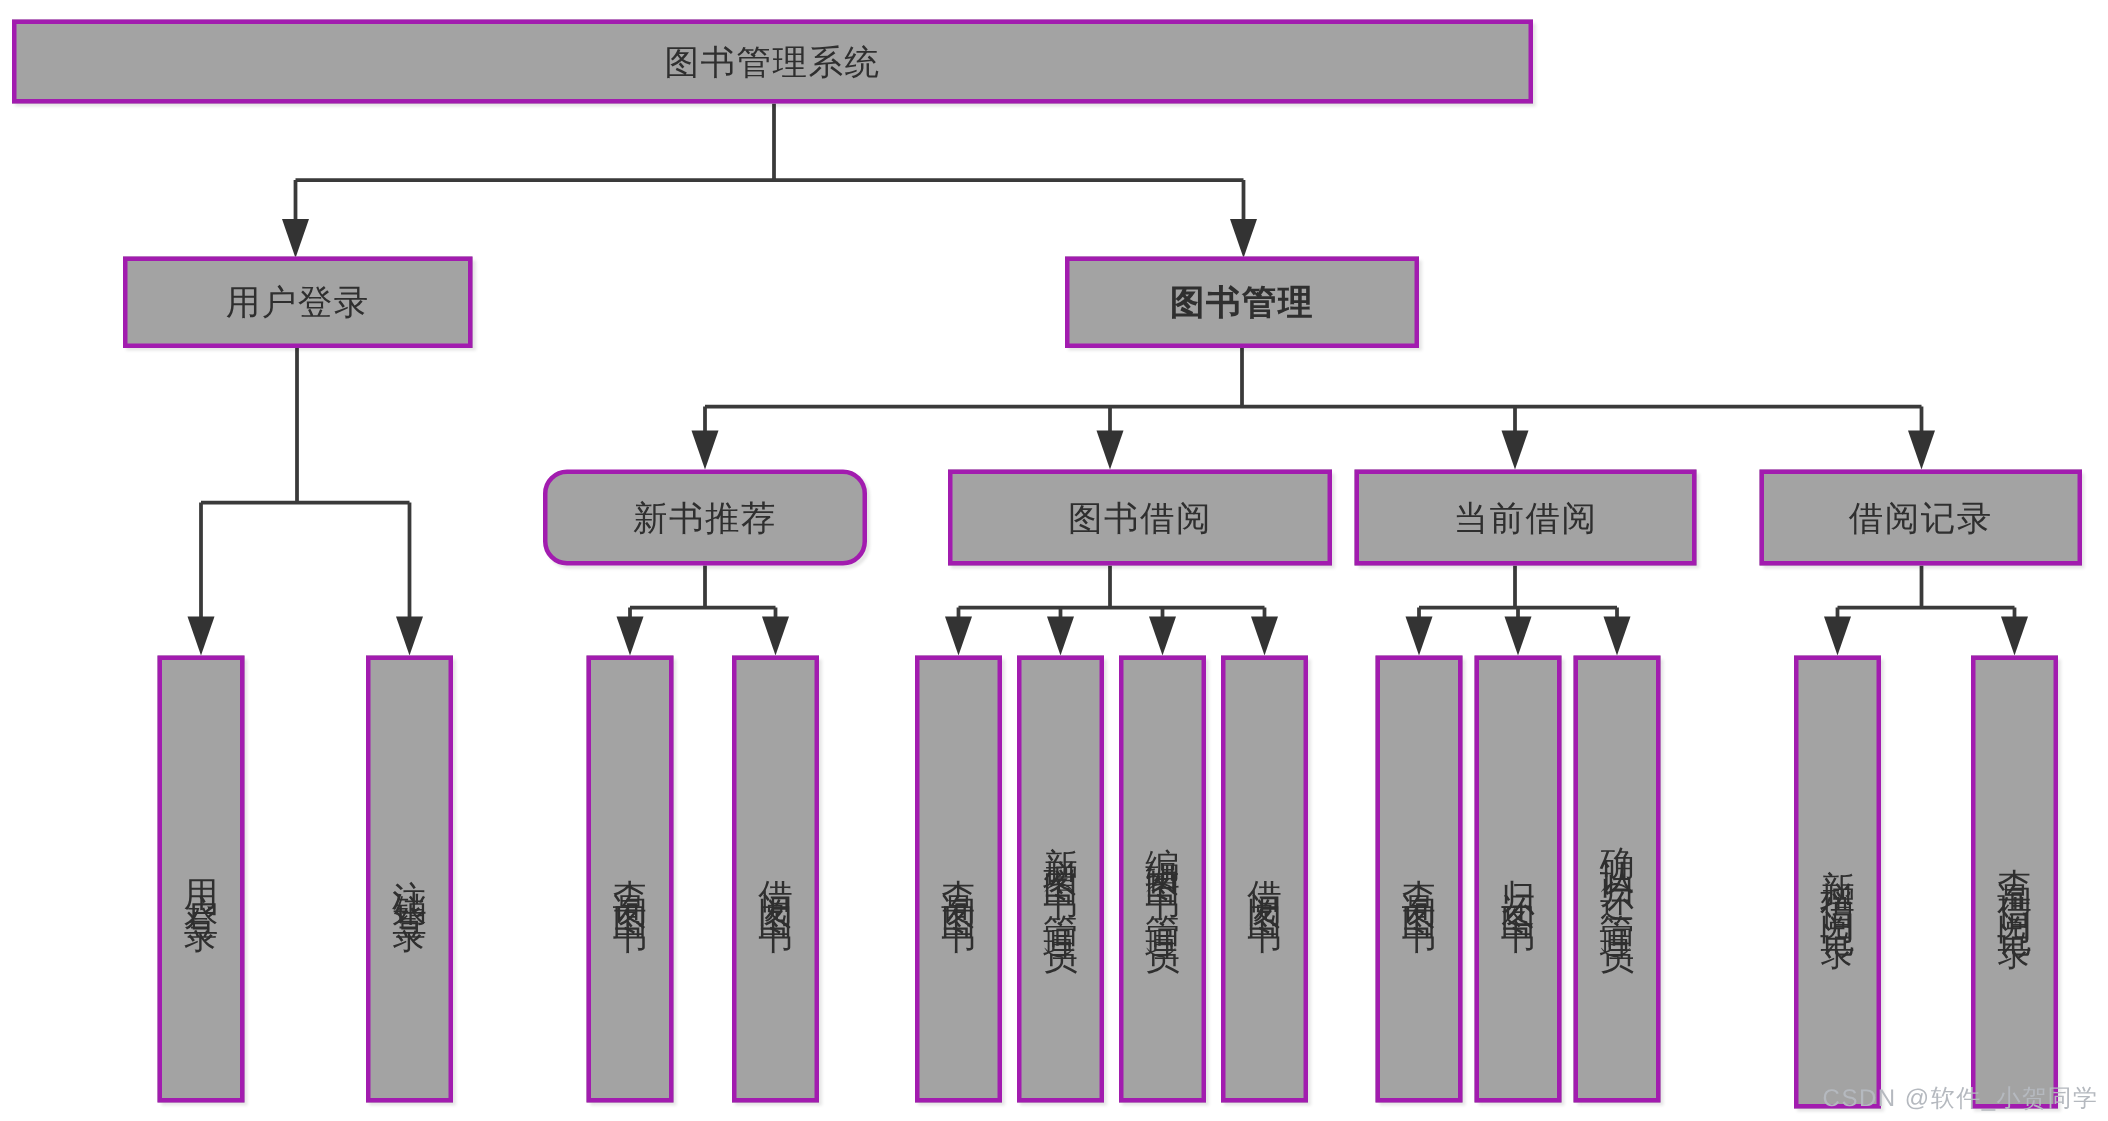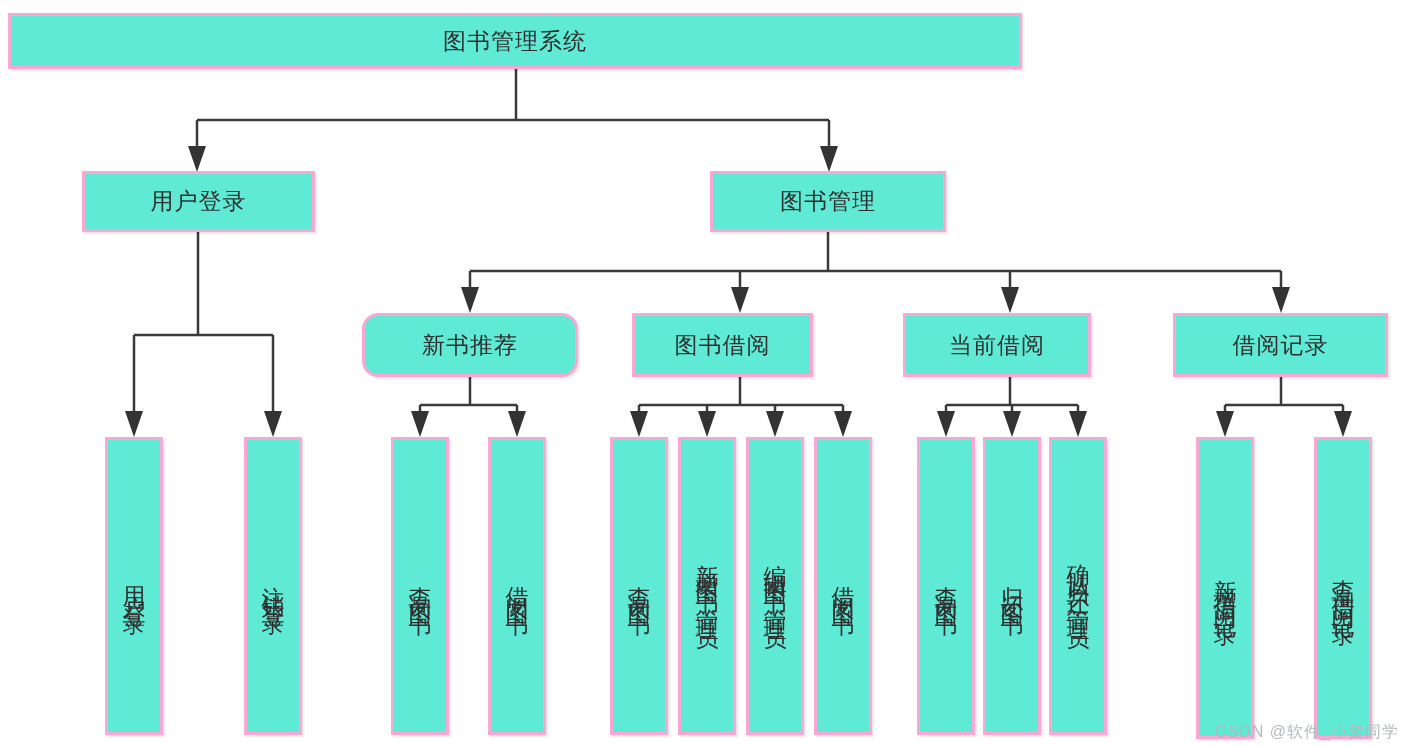--- a/index.html
+++ b/index.html
@@ -2,21 +2,21 @@
 <html><head>
 <meta charset="utf-8">
 <style>
   html,body{margin:0;padding:0;background:#ffffff;}
   #canvas{
     position:relative;width:1405px;height:747px;background:#ffffff;overflow:hidden;
     font-family:"Liberation Sans","DejaVu Sans",sans-serif;
   }
   #connectors{position:absolute;left:0;top:0;width:1405px;height:747px;}
   .box{
-    position:absolute;background:#5eead4;border:3px solid #f9a8d4;box-sizing:border-box;
+    position:absolute;background:#a3a3a3;border:3px solid #a21caf;box-sizing:border-box;
     display:flex;align-items:center;justify-content:center;
     color:#2f2f2f;font-size:23px;letter-spacing:1px;
     box-shadow:2px 2px 2px rgba(0,0,0,0.10);
   }
   .vbox span{
     writing-mode:vertical-rl;text-orientation:mixed;
     letter-spacing:9px;font-size:23px;line-height:1;
   }
   .watermark{
     position:absolute;right:6px;bottom:4px;
@@ -68,31 +68,31 @@
     </g>
   </svg>
 
   <div class="box" style="left:8px;top:13px;width:1014px;height:56px;">
     <span>图书管理系统</span>
   </div>
 
   <div class="box" style="left:82px;top:171px;width:233px;height:61px;">
     <span>用户登录</span>
   </div>
-  <div class="box" style="left:710px;top:171px;width:236px;height:61px;">
+  <div class="box" style="left:710px;top:171px;width:236px;height:61px;font-weight:bold;">
     <span>图书管理</span>
   </div>
 
   <div class="box" style="left:362px;top:313px;width:216px;height:64px;border-radius:16px;">
     <span>新书推荐</span>
   </div>
-  <div class="box" style="left:632px;top:313px;width:181px;height:64px;">
+  <div class="box" style="left:632px;top:313px;width:256px;height:64px;">
     <span>图书借阅</span>
   </div>
-  <div class="box" style="left:903px;top:313px;width:188px;height:64px;">
+  <div class="box" style="left:903px;top:313px;width:228px;height:64px;">
     <span>当前借阅</span>
   </div>
   <div class="box" style="left:1173px;top:313px;width:215px;height:64px;">
     <span>借阅记录</span>
   </div>
 
   <div class="box vbox" style="left:105px;top:437px;width:58px;height:298px;">
     <span>用户登录</span>
   </div>
   <div class="box vbox" style="left:244px;top:437px;width:58px;height:298px;">

